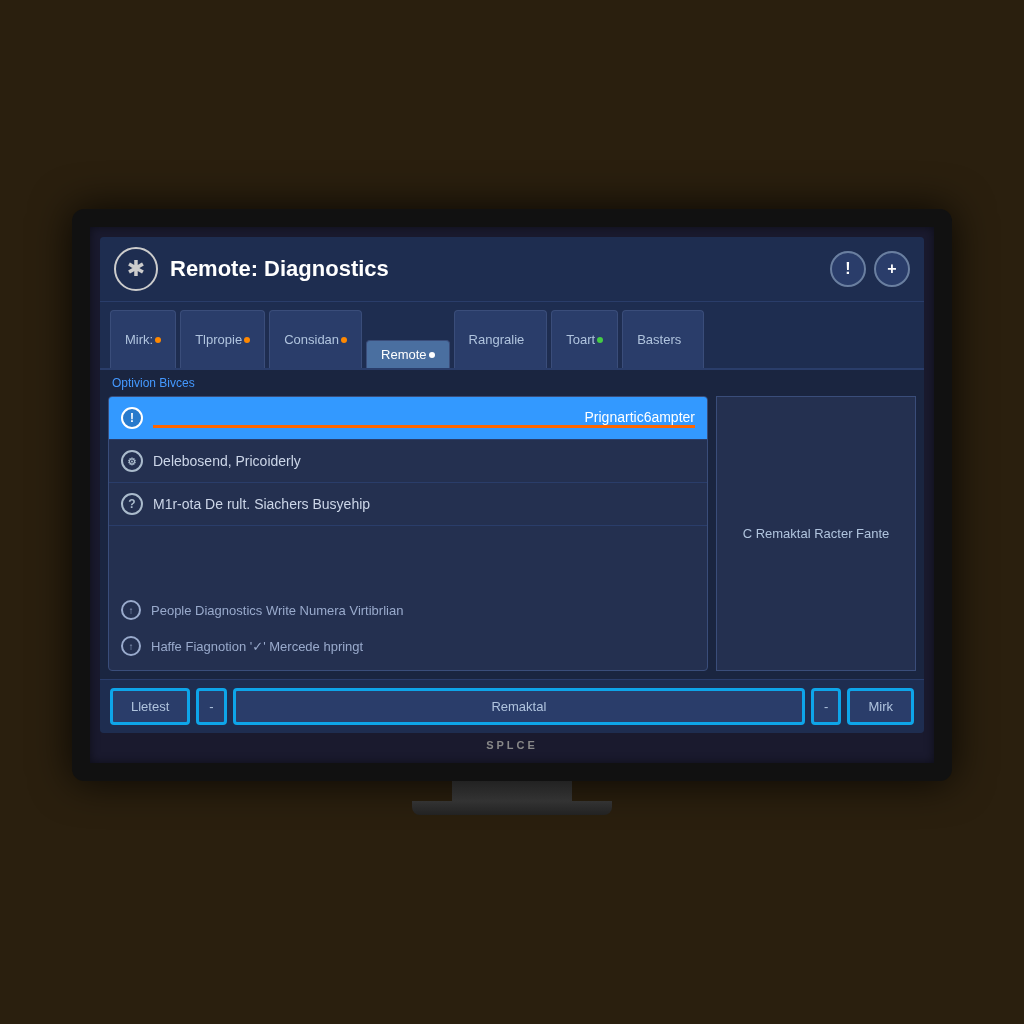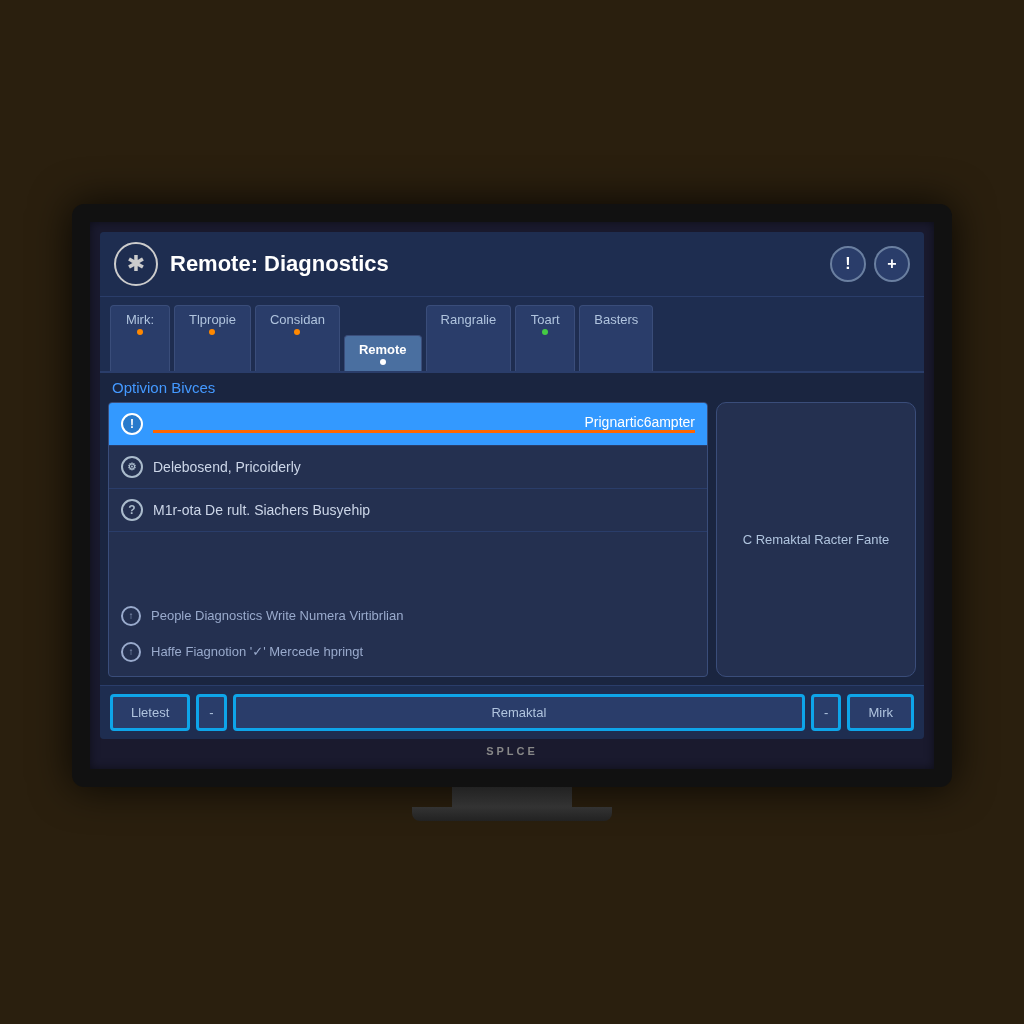--- a/index.html
+++ b/index.html
@@ -106,31 +106,31 @@
     .tab {
       padding: 6px 14px;
       background: #2a3d6a;
       color: #b0c4de;
       border-radius: 4px 4px 0 0;
       font-size: 13px;
       cursor: pointer;
       border: 1px solid #3a4d7a;
       border-bottom: none;
       display: flex;
-      flex-direction: column;
+      flex-direction: row;
       align-items: center;
       gap: 2px;
       min-width: 60px;
       text-align: center;
     }
 
     .tab.active {
       background: #4a6fa0;
       color: #ffffff;
-      font-weight: bold;
+      font-weight: normal;
       margin-top: 30px;
     }
 
     .tab-dot {
       width: 6px;
       height: 6px;
       border-radius: 50%;
       background: transparent;
     }
 
@@ -143,21 +143,21 @@
     }
 
     .tab-dot-green {
       background: #44cc44 !important;
     }
 
     
     .section-header {
       padding: 6px 12px;
       color: #4499ff;
-      font-size: 15px;
+      font-size: 12px;
       background: #1a2540;
     }
 
     
     .main-content {
       display: flex;
       padding: 0 8px 8px;
       gap: 8px;
       background: #1a2540;
     }
@@ -243,21 +243,21 @@
       font-size: 10px;
       color: #99aacc;
       flex-shrink: 0;
     }
 
     
     .right-panel {
       width: 200px;
       background: #243050;
       border: 1px solid #3a4d7a;
-      border-radius: 10px;
+      border-radius: 0;
       padding: 14px;
       color: #b0c4de;
       font-size: 13px;
       text-align: right;
       display: flex;
       align-items: center;
       justify-content: center;
     }
 
     

